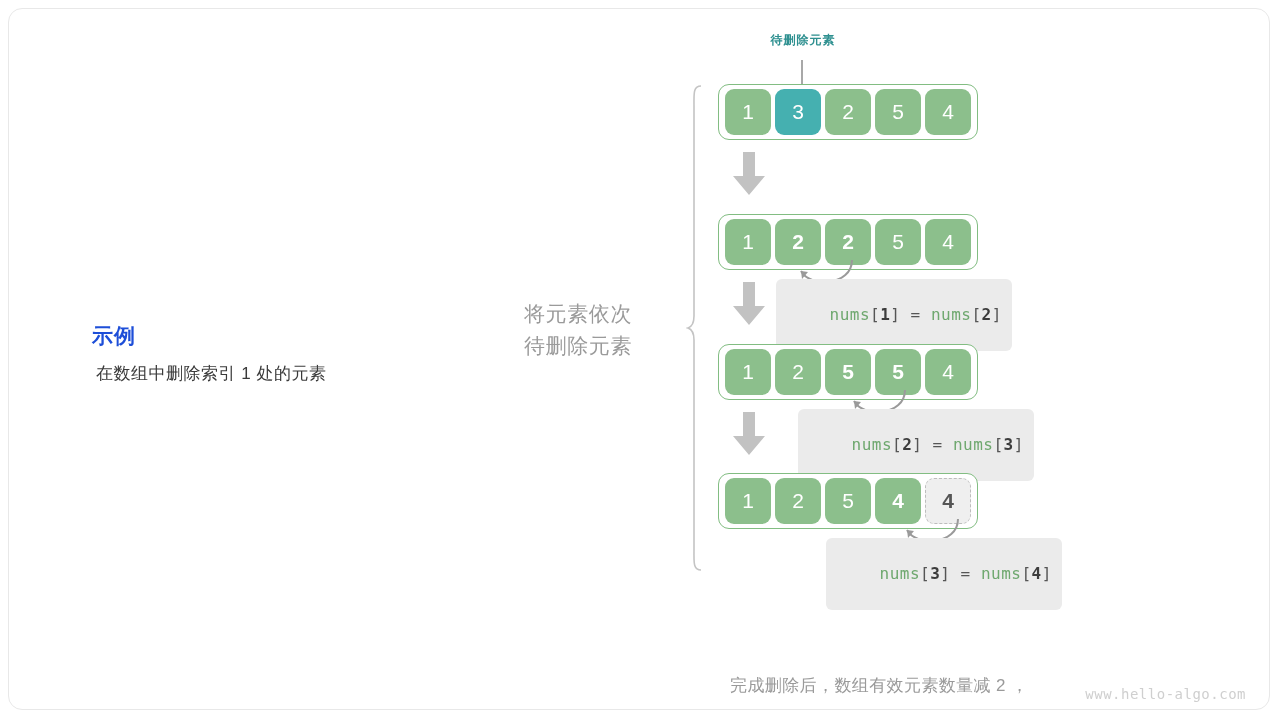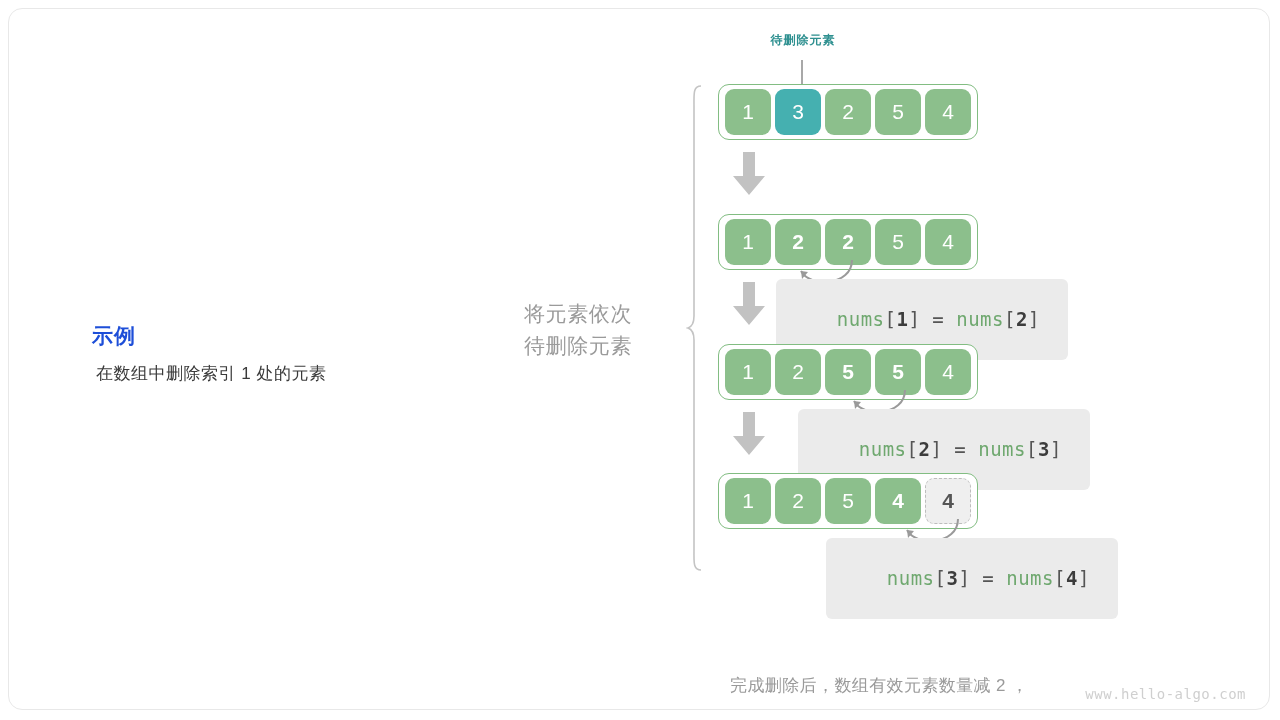--- a/index.html
+++ b/index.html
@@ -117,23 +117,23 @@
   .arc {
     position: absolute;
     pointer-events: none;
   }
 
   
   .code-label {
     position: absolute;
     background: #ebebeb;
     border-radius: 6px;
-    padding: 7px 28px 8px 13px;
+    padding: 7px 10px 8px 13px;
     font-family: "DejaVu Sans Mono", "Liberation Mono", monospace;
-    font-size: 19px;
+    font-size: 16px;
     color: #4d4d4d;
     white-space: pre;
     letter-spacing: 0.5px;
   }
   .code-label .fn { color: #6fa86f; }
   .code-label .idx { color: #3c3c3c; font-weight: bold; }
   .code-label .op { color: #555555; }
 
   
   .top-label {

